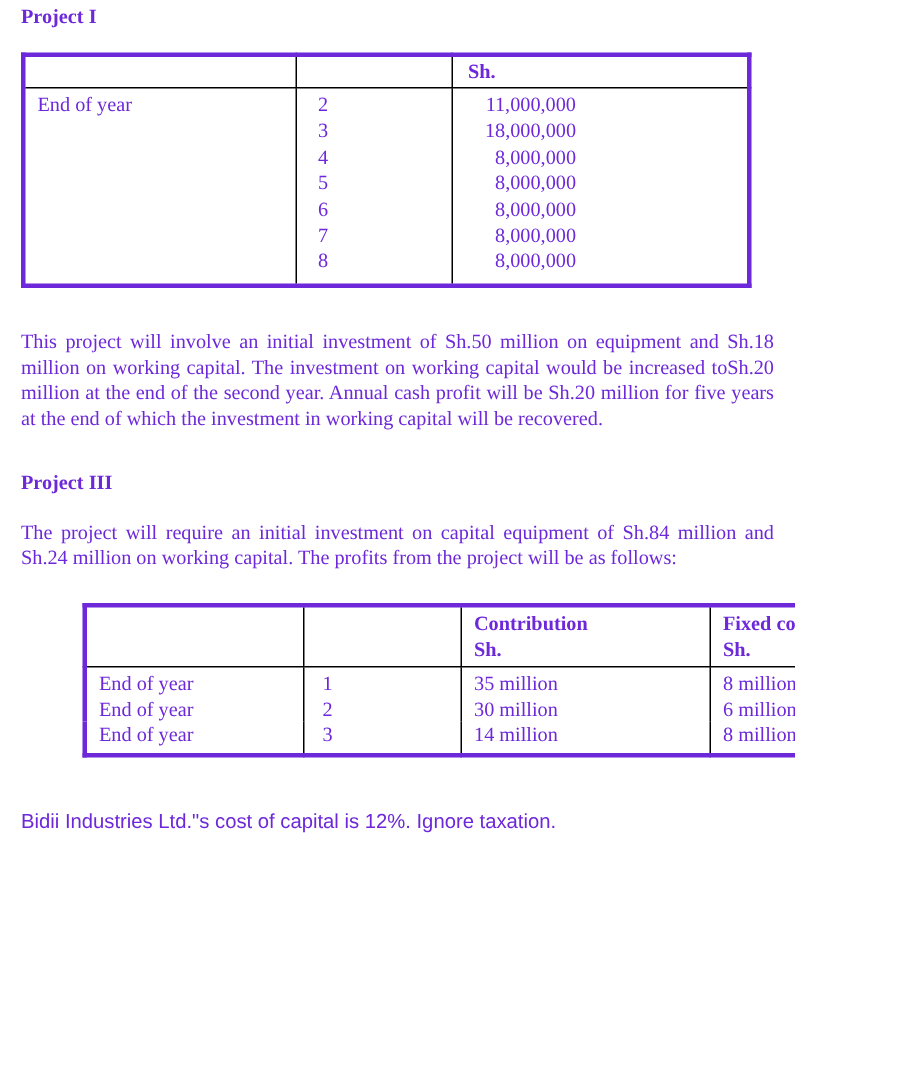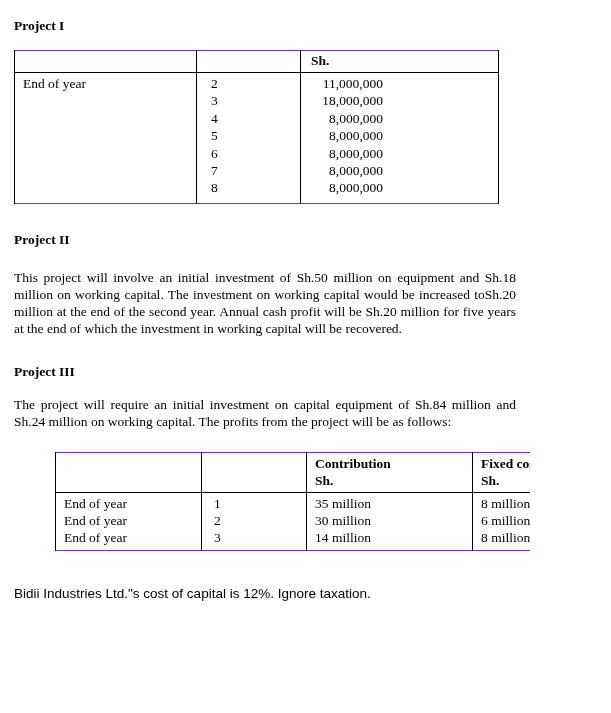--- a/index.html
+++ b/index.html
@@ -1,39 +1,39 @@
 <!DOCTYPE html>
 <html><head>
 <meta charset="utf-8">
 <style>
   * { margin: 0; padding: 0; box-sizing: border-box; }
   html, body { background: #ffffff; }
   .page {
     width: 530px;
     height: 713px;
     background: #ffffff;
-    color: #000000;
+    color: #6d28d9;
     font-family: "Liberation Serif", serif;
     font-size: 13.5px;
     line-height: 1.26;
-    padding: 15px 14px 0 14px;
+    padding: 0 14px 0 14px;
     overflow: hidden;
   }
   .heading {
     font-weight: bold;
     font-size: 13.5px;
     margin: 2px 0 16px 0;
   }
   .para {
     text-align: justify;
     margin-bottom: 21px;
   }
   table {
     border-collapse: collapse;
-    border: 1px solid #6d28d9;
+    border: 3px solid #6d28d9;
     table-layout: fixed;
   }
   td {
     border-left: 1px solid #000;
     border-right: 1px solid #000;
     vertical-align: top;
     padding: 1px 8px;
     font-size: 13.5px;
   }
   thead td { border-bottom: 1px solid #000; }
@@ -103,21 +103,20 @@
           <div class="amt">8,000,000</div>
           <div class="amt">8,000,000</div>
           <div class="amt">8,000,000</div>
           <div class="amt">8,000,000</div>
           <div class="amt">8,000,000</div>
         </td>
       </tr>
     </tbody>
   </table>
 
-  <div class="heading">Project II</div>
 
   <p class="para" style="margin-bottom:26px;margin-top:21px;">This project will involve an initial investment of Sh.50 million on equipment and Sh.18 million on working capital. The investment on working capital would be increased toSh.20 million at the end of the second year. Annual cash profit will be Sh.20 million for five years at the end of which the investment in working capital will be recovered.</p>
 
   <div class="heading">Project III</div>
 
   <p class="para mb-table-gap">The project will require an initial investment on capital equipment of Sh.84 million and Sh.24 million on working capital. The profits from the project will be as follows:</p>
 
   <table class="t2">
     <thead>
       <tr>

